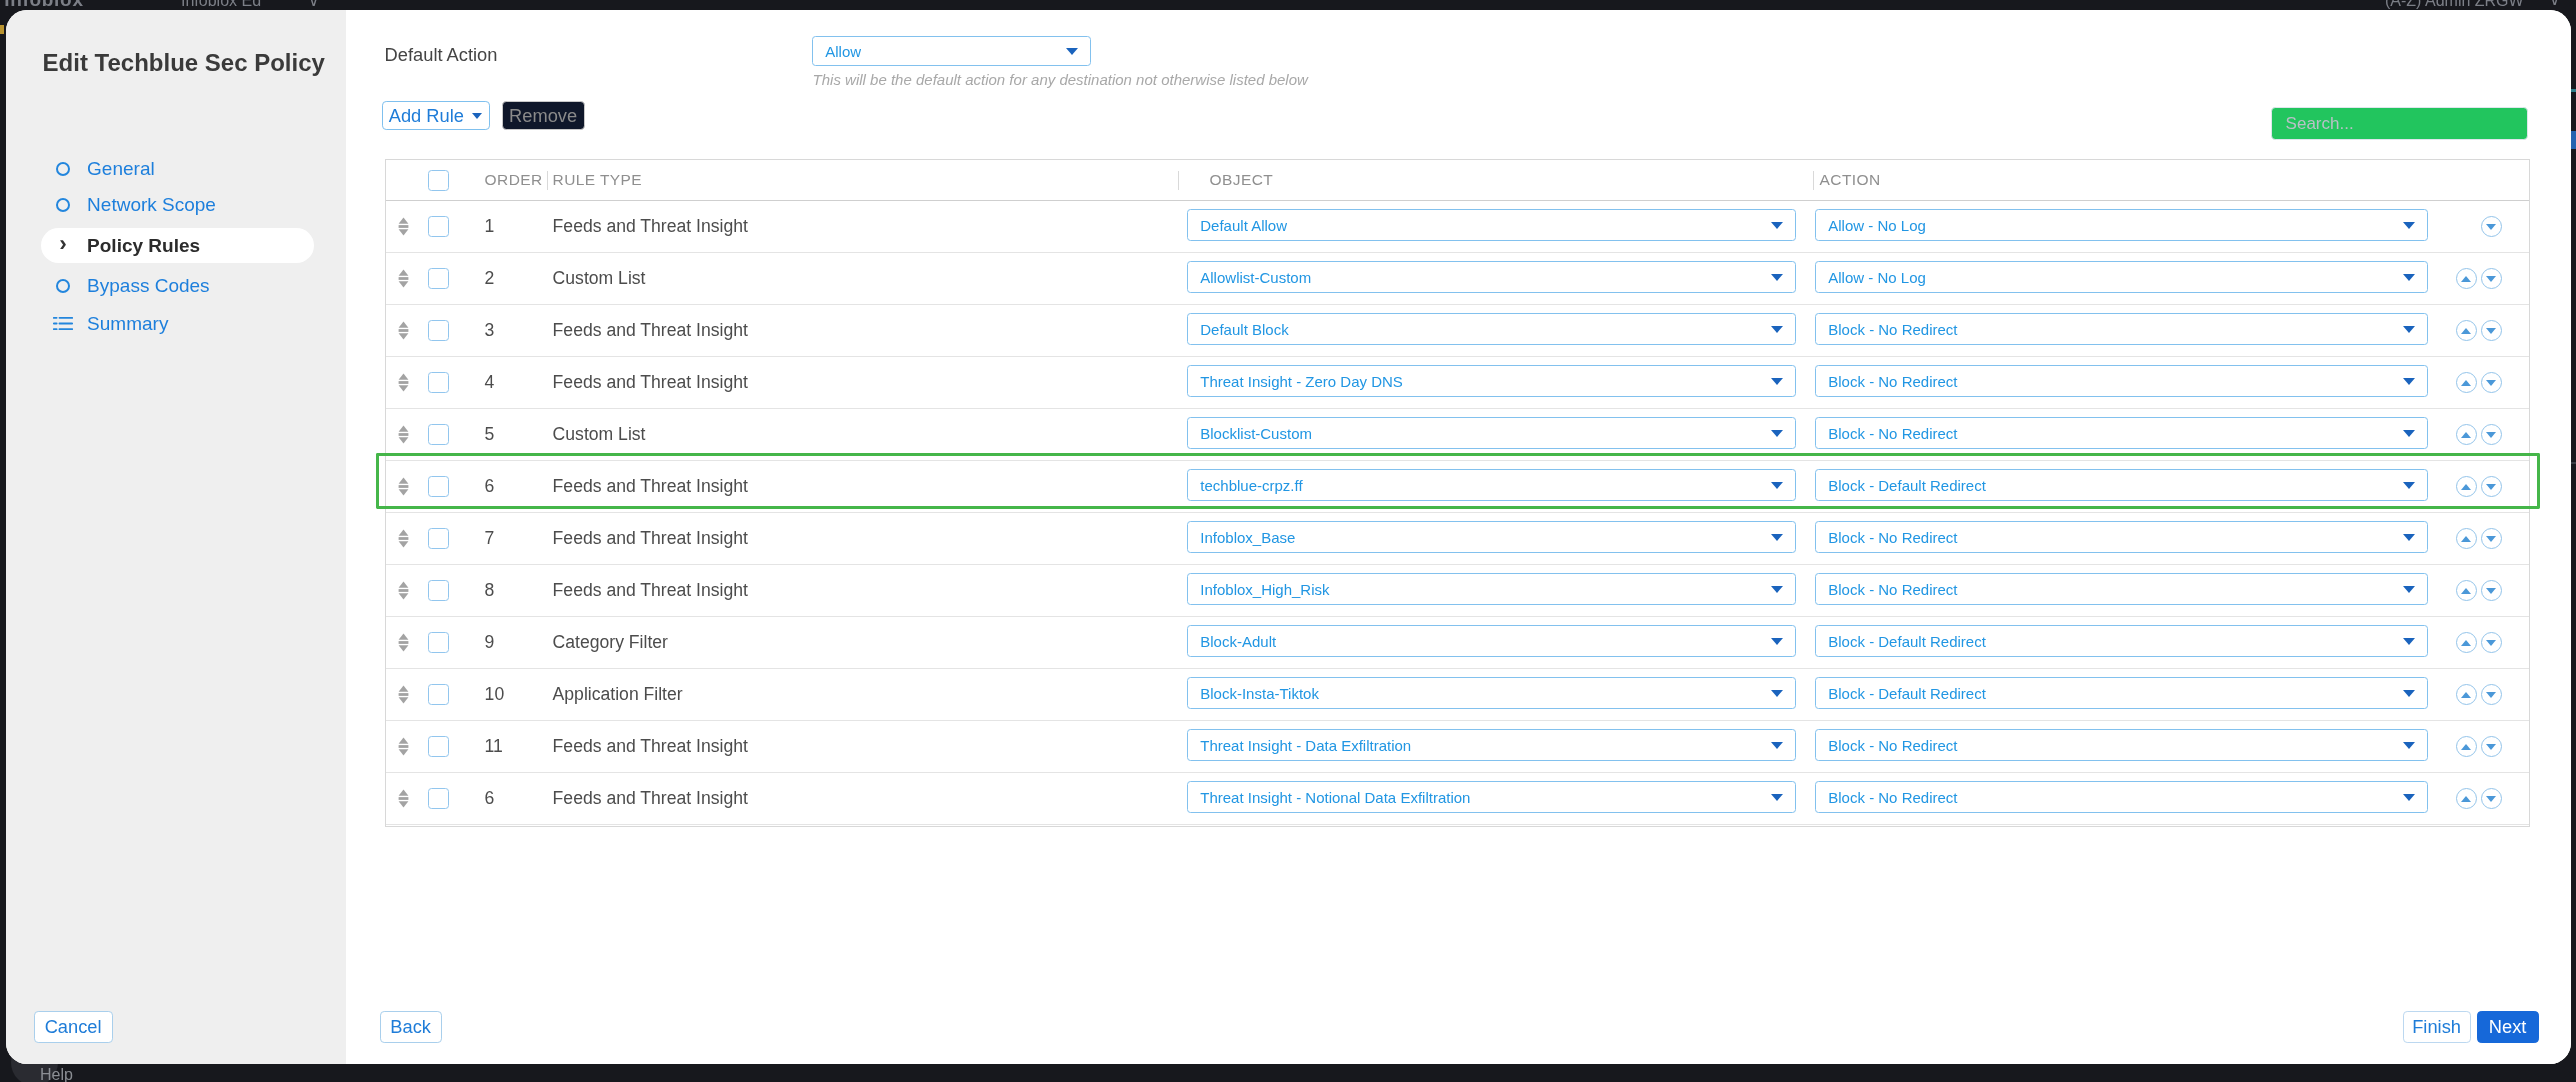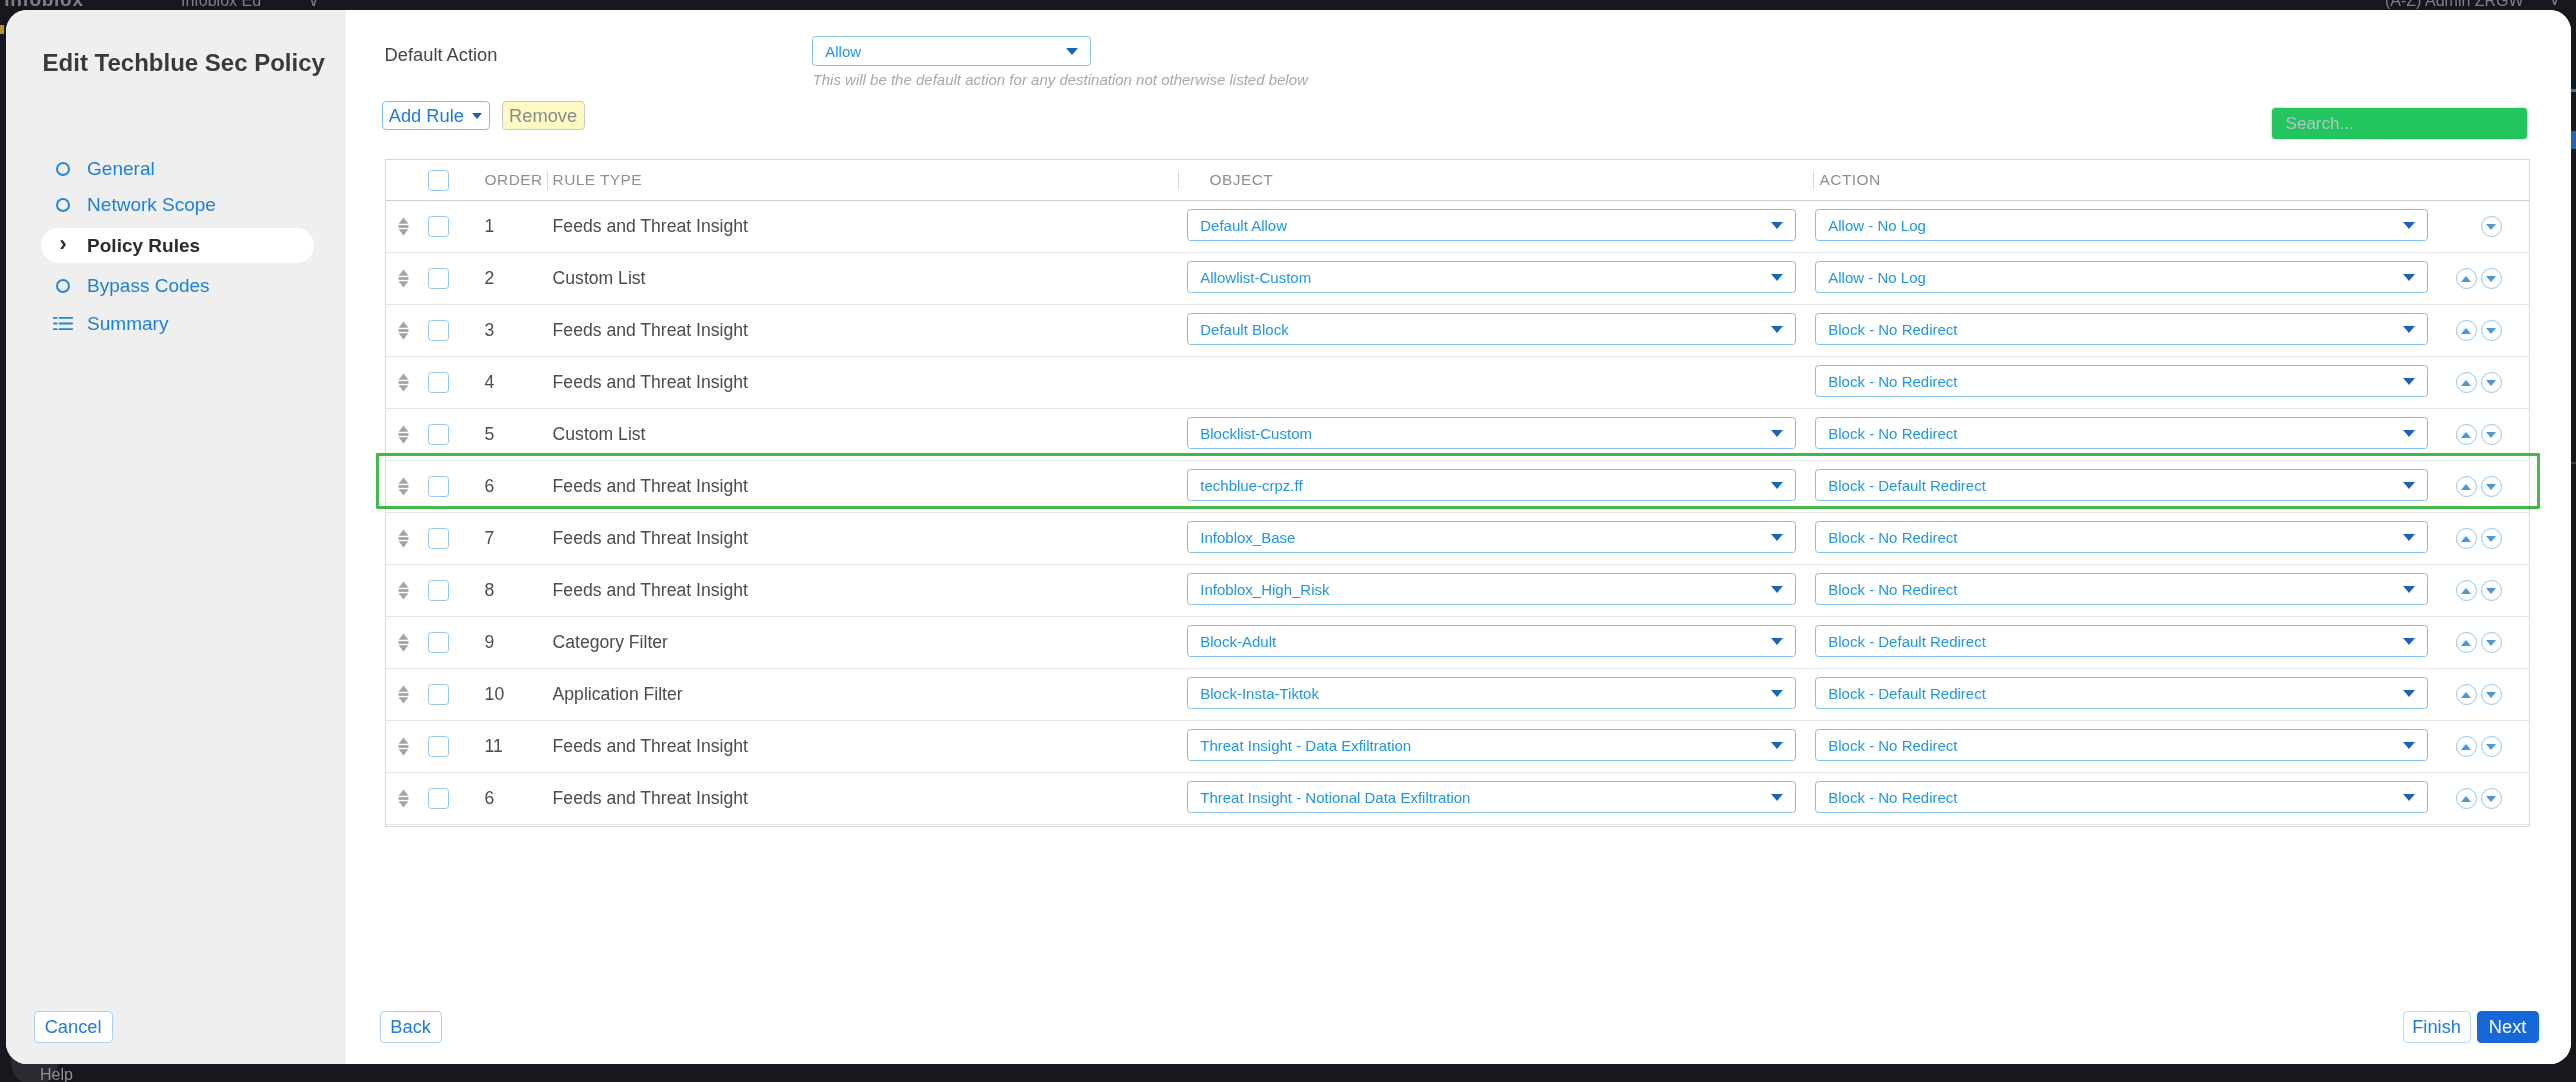--- a/index.html
+++ b/index.html
@@ -52,21 +52,21 @@
           border:1.4px solid #82c1ee;border-radius:3.5px;padding:0 12.7px;cursor:pointer;}
   .sel-text{color:#2196e3;font-size:15px;white-space:nowrap;overflow:hidden;}
   .caret{position:absolute;right:11.3px;width:0;height:0;border-left:6.4px solid transparent;
          border-right:6.4px solid transparent;border-top:7.8px solid #1a63bd;}
   .da-select{left:466px;top:26px;width:279px;height:30px;}
   .da-help{position:absolute;left:467px;top:61px;font-size:15px;font-style:italic;color:#a8a8a8;}
 
   .addrule-btn{position:absolute;left:36px;top:91px;width:108px;height:29px;border-color:#7fc0ee;}
   .addrule-caret{width:0;height:0;border-left:5px solid transparent;border-right:5px solid transparent;
                  border-top:6.4px solid #1a63bd;margin-left:8.5px;}
-  .remove-btn{position:absolute;left:156px;top:91px;width:83px;height:29px;background:#fef9c3;
+  .remove-btn{position:absolute;left:156px;top:91px;width:83px;height:29px;background:#0f172a;
               border:1.4px solid #c9c9c9;color:#8a8a8a;}
   .search-box{position:absolute;left:1925px;top:97px;width:257px;height:33px;box-sizing:border-box;
               border:1.4px solid #dfe6ec;border-radius:4.2px;font-size:17px;color:#555;padding:0 14px;
               font-family:"Liberation Sans", sans-serif;outline:none;background:#22c55e;}
   .search-box::placeholder{color:#b9c0c7;}
 
   
   .table{position:absolute;left:39px;top:149px;width:2145px;background:#fff;border:0.7px solid #d8d8d8;box-sizing:border-box;}
   .thead{position:relative;height:40px;border-bottom:0.7px solid #cfcfcf;}
   .th{position:absolute;top:0;height:40px;line-height:40px;font-size:15.5px;color:#8f8f8f;letter-spacing:0.4px;}
@@ -279,20 +279,24 @@
     <span class="drag">
       <svg width="21" height="21" viewBox="0 0 26 30" fill="#a3a3a3">
         <path d="M13 2 L20 11 H6 Z"></path>
         <rect x="6" y="13" width="14" height="4"></rect>
         <path d="M13 28 L6 19 H20 Z"></path>
       </svg>
     </span>
     <span class="cb"></span>
     <span class="order">4</span>
     <span class="rtype">Feeds and Threat Insight</span>
+    <div class="select obj">
+      <span class="sel-text">Threat Insight - Zero Day DNS</span>
+      <span class="caret"></span>
+    </div>
     <div class="select act">
       <span class="sel-text">Block - No Redirect</span>
       <span class="caret"></span>
     </div>
     <span class="move up">
               <i class="tri-up"></i>
             </span>
     <span class="move down">
               <i class="tri-down"></i>
             </span>

